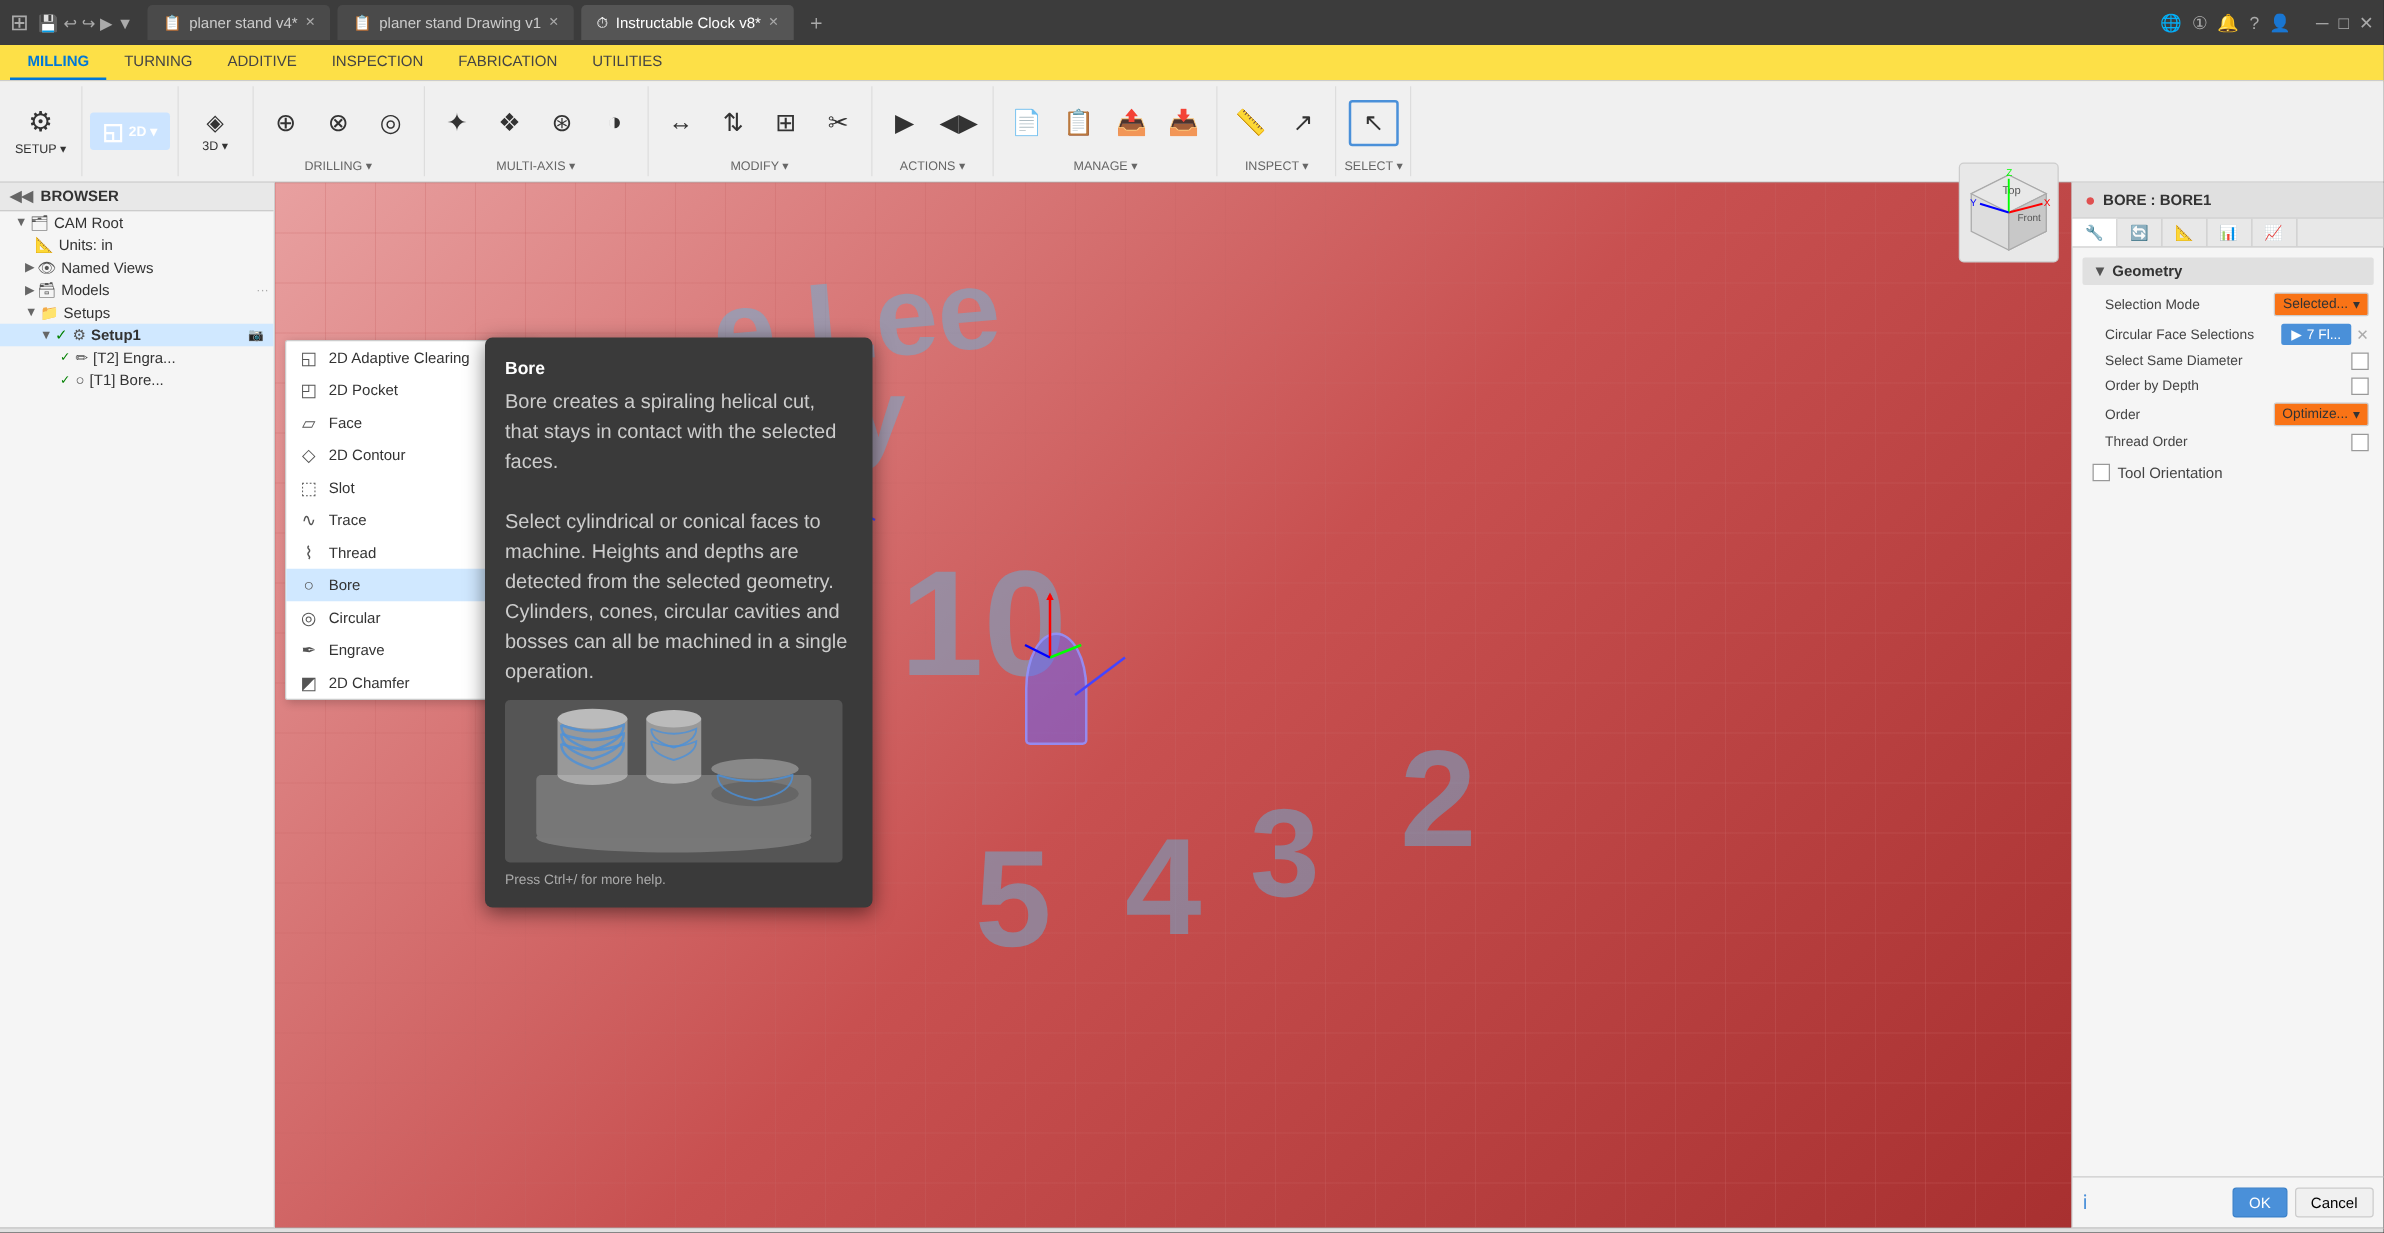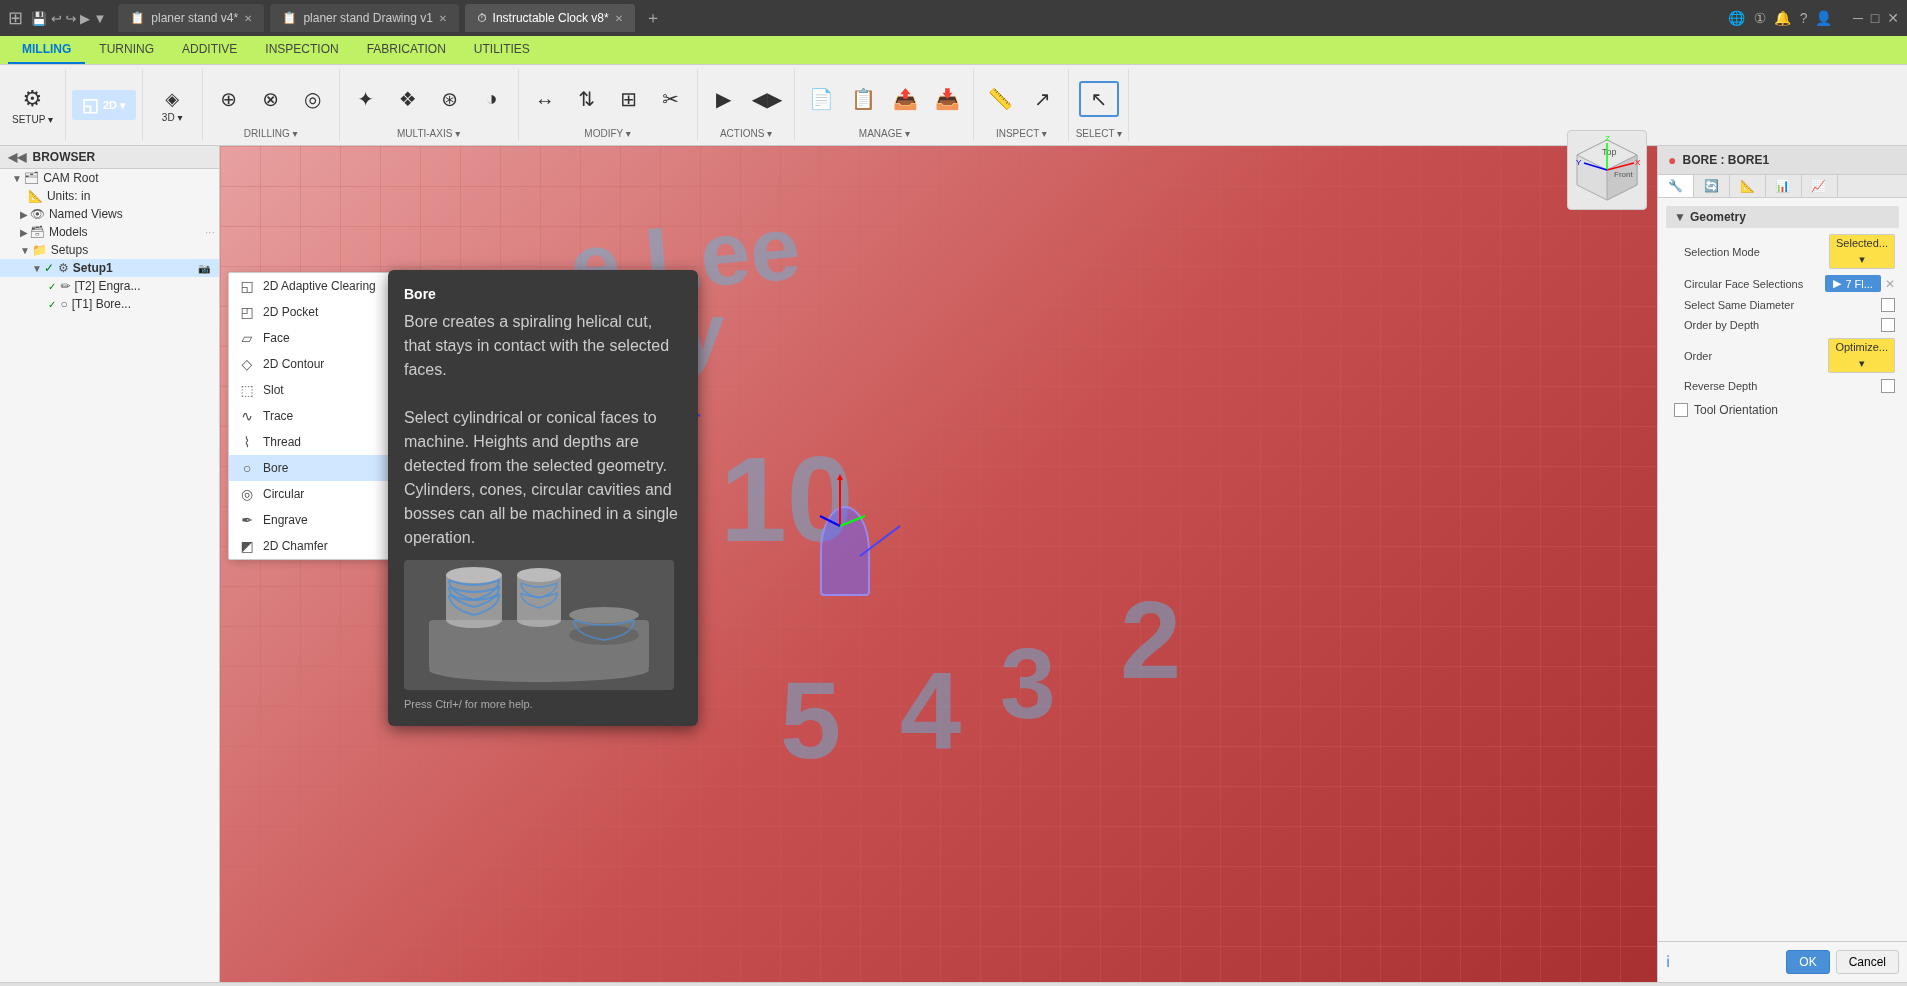--- a/index.html
+++ b/index.html
@@ -18,21 +18,21 @@
     .title-tab.active { background: #555; color: #fff; }
     .title-tab .tab-close { color: #aaa; font-size: 10px; cursor: pointer; }
     .title-bar-actions { display: flex; gap: 8px; align-items: center; }
     .title-bar-actions span { color: #aaa; font-size: 14px; cursor: pointer; }
 
     
     #toolbar-area { background: #f0f0f0; border-bottom: 1px solid #ccc; }
 
     
     .ribbon-tabs {
-      display: flex; background: #bef264; padding: 0 8px; border-bottom: 1px solid #ccc;
+      display: flex; background: #fde047; padding: 0 8px; border-bottom: 1px solid #ccc;
     }
     .ribbon-tab {
       padding: 6px 14px; font-size: 12px; cursor: pointer; color: #444; border-bottom: 2px solid transparent;
     }
     .ribbon-tab.active { color: #0078d7; border-bottom: 2px solid #0078d7; font-weight: bold; }
 
     
     .ribbon-content {
       display: flex; align-items: stretch; padding: 4px 0; background: #f0f0f0; min-height: 80px;
     }
@@ -135,22 +135,22 @@
       display: flex; align-items: center; background: #e0e0e0; padding: 4px 8px;
       margin-bottom: 6px; cursor: pointer; font-weight: bold; font-size: 12px; border-radius: 2px;
     }
     .panel-section-header .arrow { margin-right: 4px; color: #555; }
     .panel-row {
       display: flex; align-items: center; margin-bottom: 6px; padding: 0 4px; margin-left: 14px;
     }
     .panel-row label { flex: 1; font-size: 11px; color: #444; }
     .panel-row .panel-control { display: flex; align-items: center; gap: 4px; }
     .panel-select {
-      background: #fde047; border: 1px solid #ccc; padding: 2px 6px; font-size: 11px;
-      border-radius: 2px; cursor: pointer; display: flex; align-items: center; gap: 4px; flex-direction: column;
+      background: #f97316; border: 1px solid #ccc; padding: 2px 6px; font-size: 11px;
+      border-radius: 2px; cursor: pointer; display: flex; align-items: flex-start; gap: 4px;
     }
     .panel-checkbox { width: 14px; height: 14px; border: 1px solid #999; background: white; }
     .panel-tag {
       background: #4a90d9; color: white; padding: 2px 8px; font-size: 11px; border-radius: 2px;
       display: flex; align-items: center; gap: 4px;
     }
     .panel-btn {
       padding: 4px 12px; border: 1px solid #ccc; background: #f0f0f0;
       cursor: pointer; font-size: 12px; border-radius: 3px;
     }
@@ -589,21 +589,21 @@
         <label>Order</label>
         <div class="panel-control">
           <div class="panel-select">
             <span>Optimize...</span>
             <span>▾</span>
           </div>
         </div>
       </div>
 
       <div class="panel-row">
-        <label>Reverse Depth</label>
+        <label>Thread Order</label>
         <div class="panel-control">
           <div class="panel-checkbox"></div>
         </div>
       </div>
 
       <div class="tool-orientation-row">
         <div class="panel-checkbox"></div>
         <span class="panel-checkbox-lbl">Tool Orientation</span>
       </div>
     </div>

